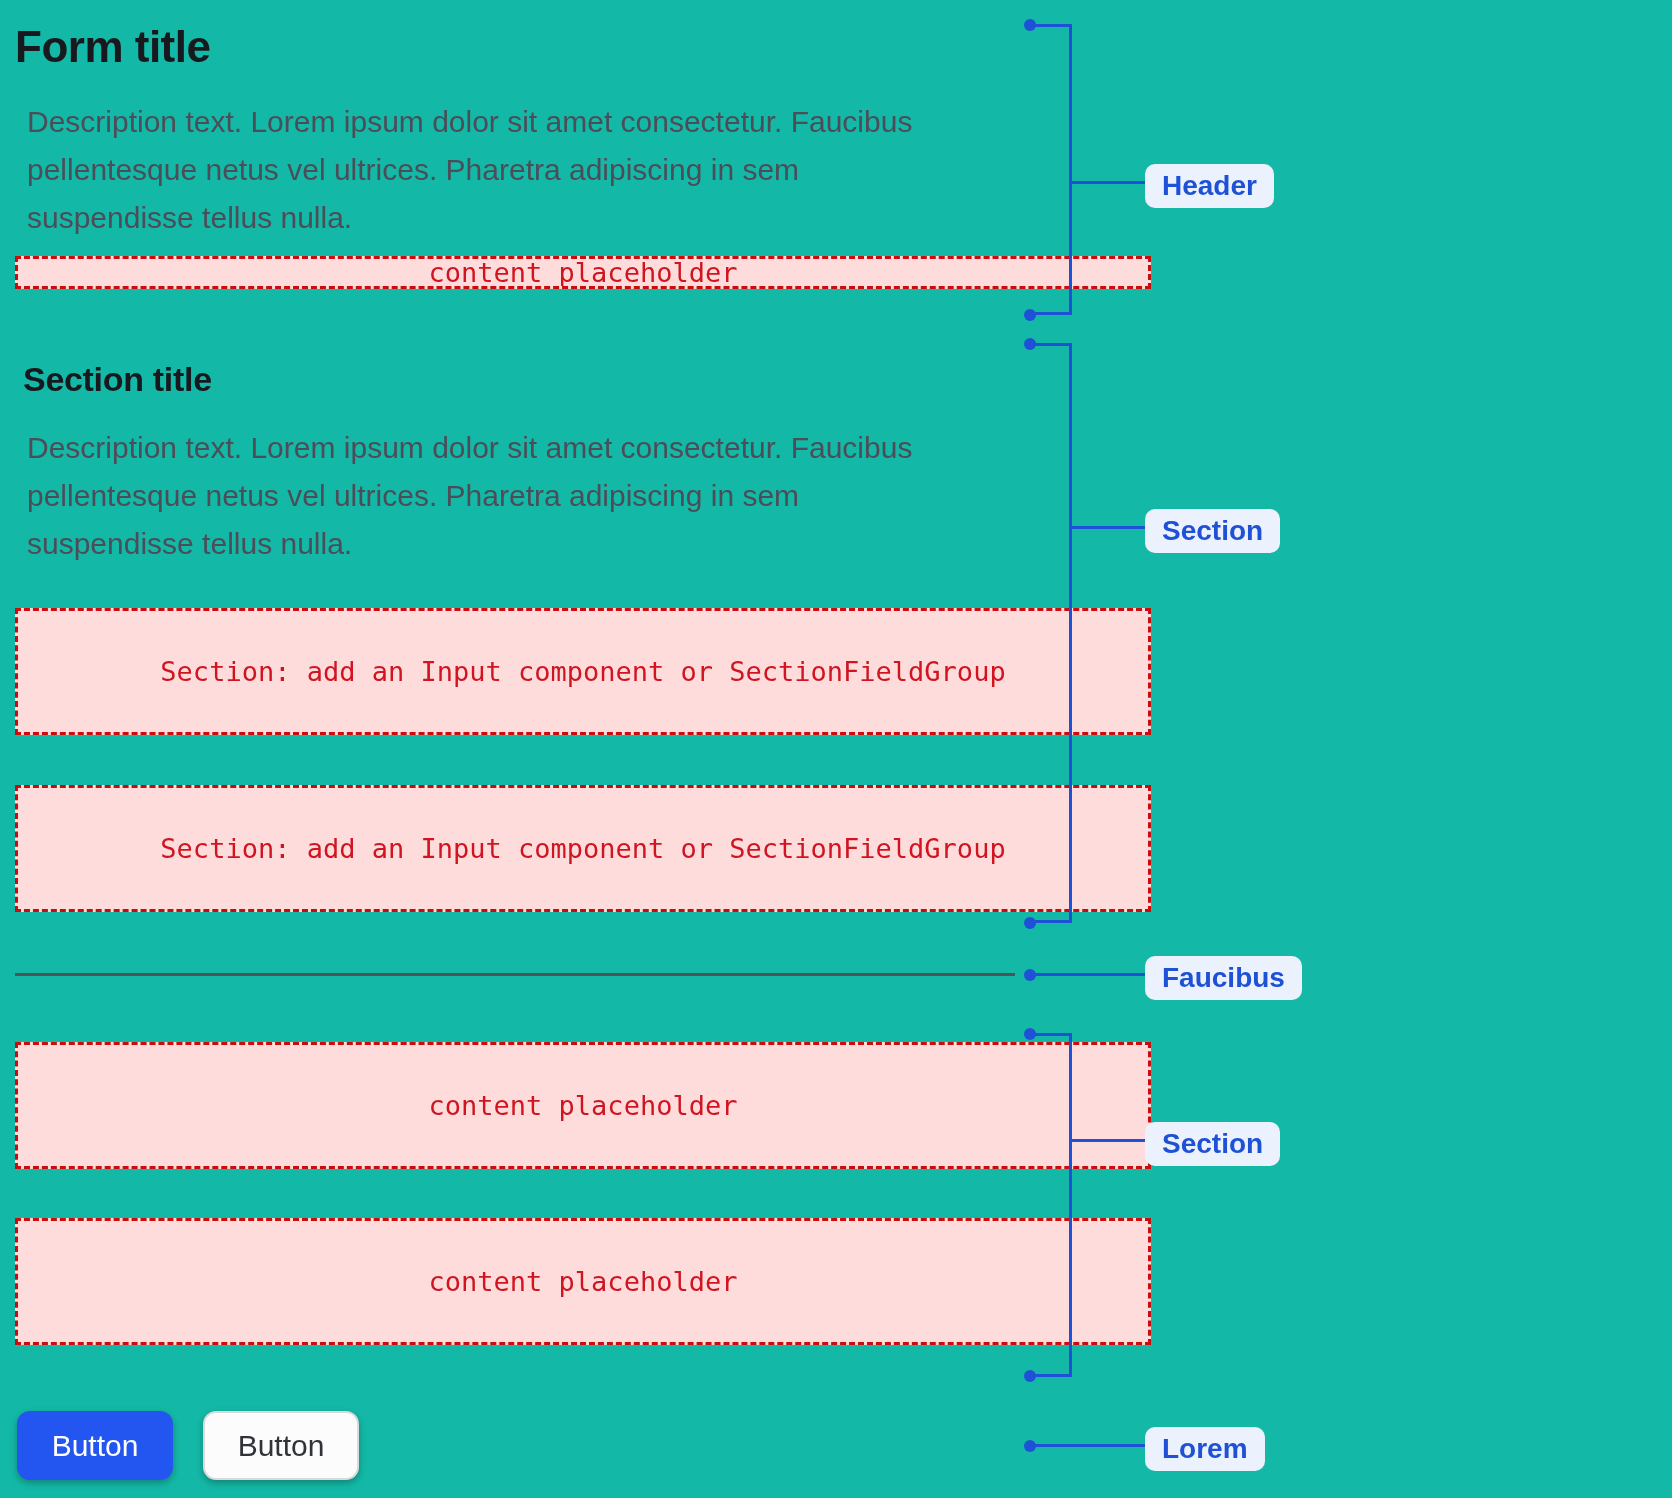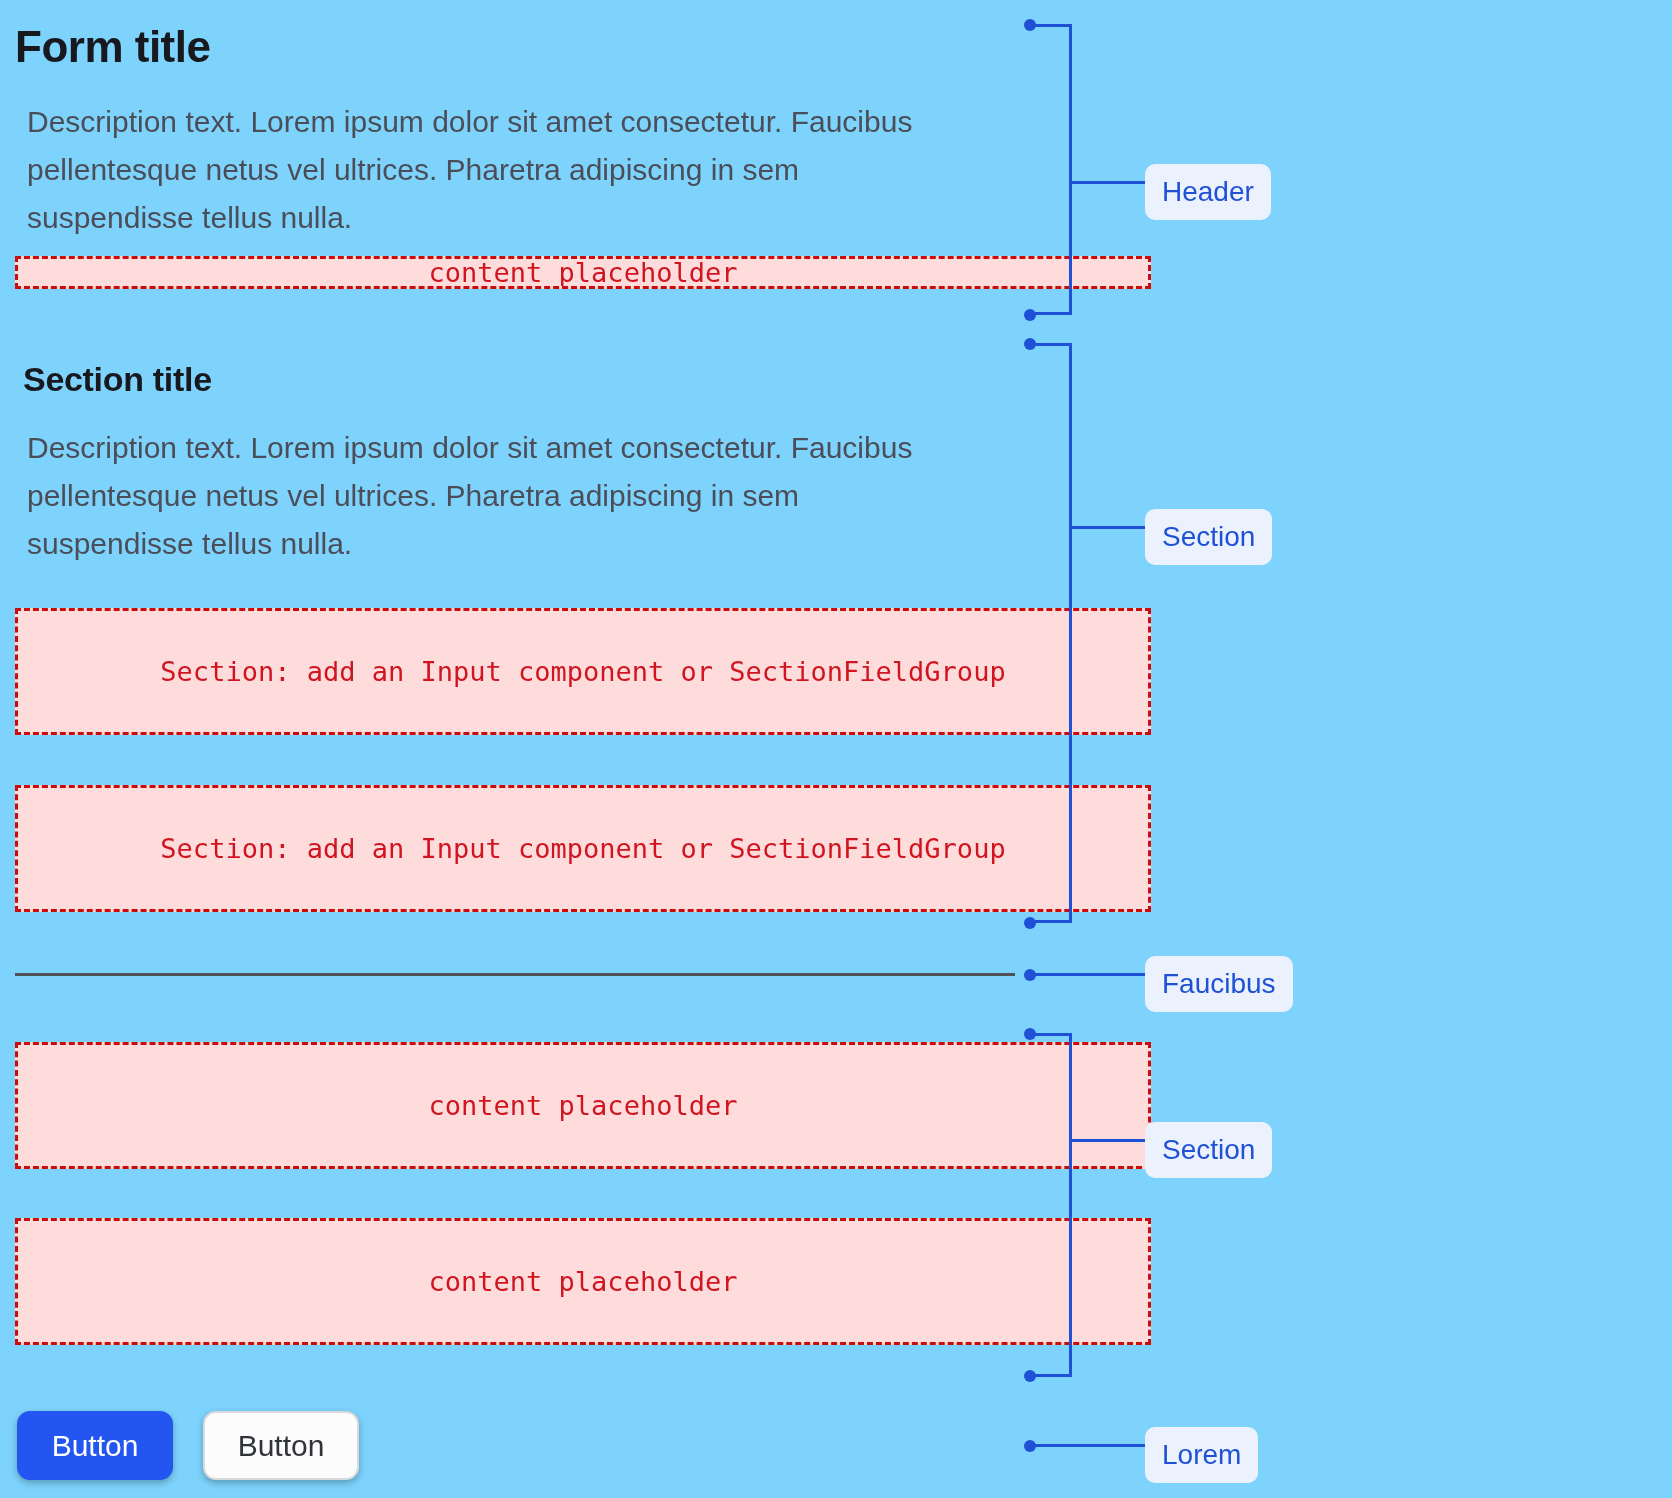--- a/index.html
+++ b/index.html
@@ -1,19 +1,19 @@
 <!DOCTYPE html>
 <html><head>
 <meta charset="utf-8">
 <style>
   html,body{margin:0;padding:0;background:#ffffff;}
   .canvas{
     position:relative;
     width:1672px;height:1498px;
-    background:#7dd3fc;
+    background:#14b8a6;
     font-family:"Liberation Sans", sans-serif;
     overflow:hidden;
   }
   .abs{position:absolute;}
 
   
   .form-title{
     left:15px;top:22px;width:960px;
     font-size:44px;line-height:50px;font-weight:700;
     color:#17191e;letter-spacing:-0.5px;margin:0;
@@ -63,23 +63,23 @@
   .btn-secondary{left:203px;background:#fcfcfd;color:#303338;border:2px solid #d8dade;}
 
   
   .dot{
     width:12px;height:12px;border-radius:50%;
     background:#1e51d6;
   }
   .hline{height:3px;background:#1e51d6;}
   .vline{width:3px;background:#1e51d6;}
   .pill{
-    height:56px;padding:0 17px;border-radius:10px;
+    height:44px;padding:0 17px;border-radius:10px;
     background:#ecf2fd;color:#1e51d6;
-    font-size:28px;font-weight:400;
+    font-size:28px;font-weight:700;
     display:inline-flex;align-items:center;justify-content:center;
     white-space:nowrap;
   }
 </style>
 </head>
 <body>
 
 <div class="canvas">
 
   <h1 class="abs form-title">Form title</h1>

